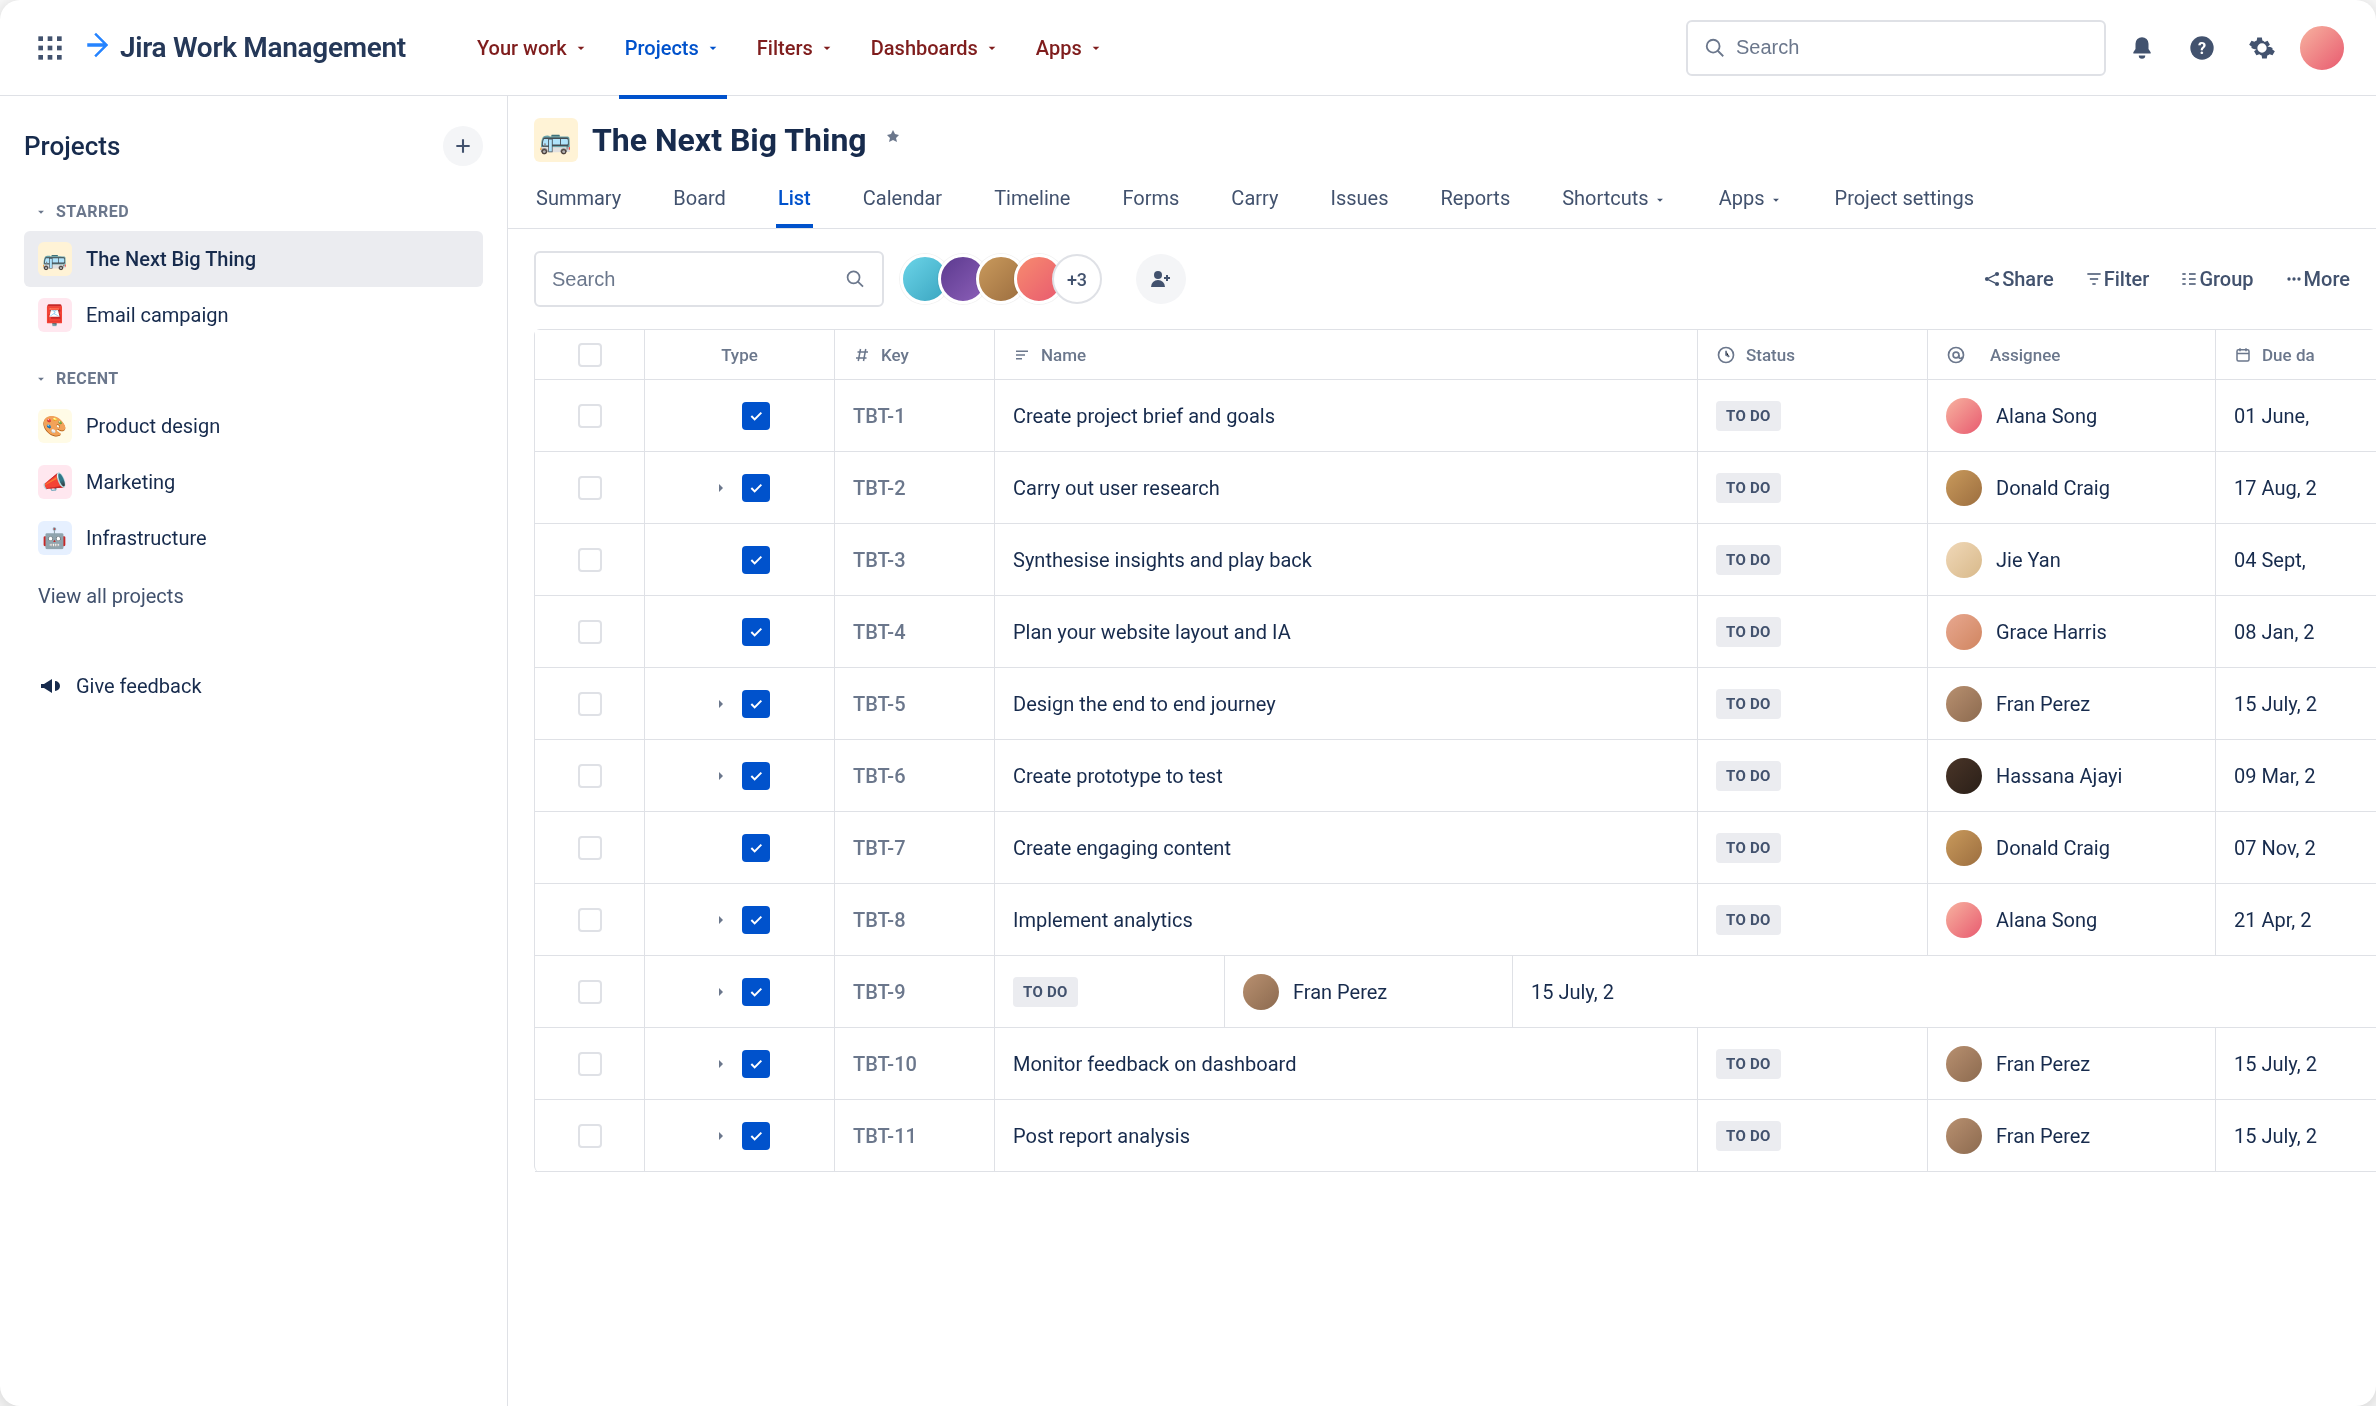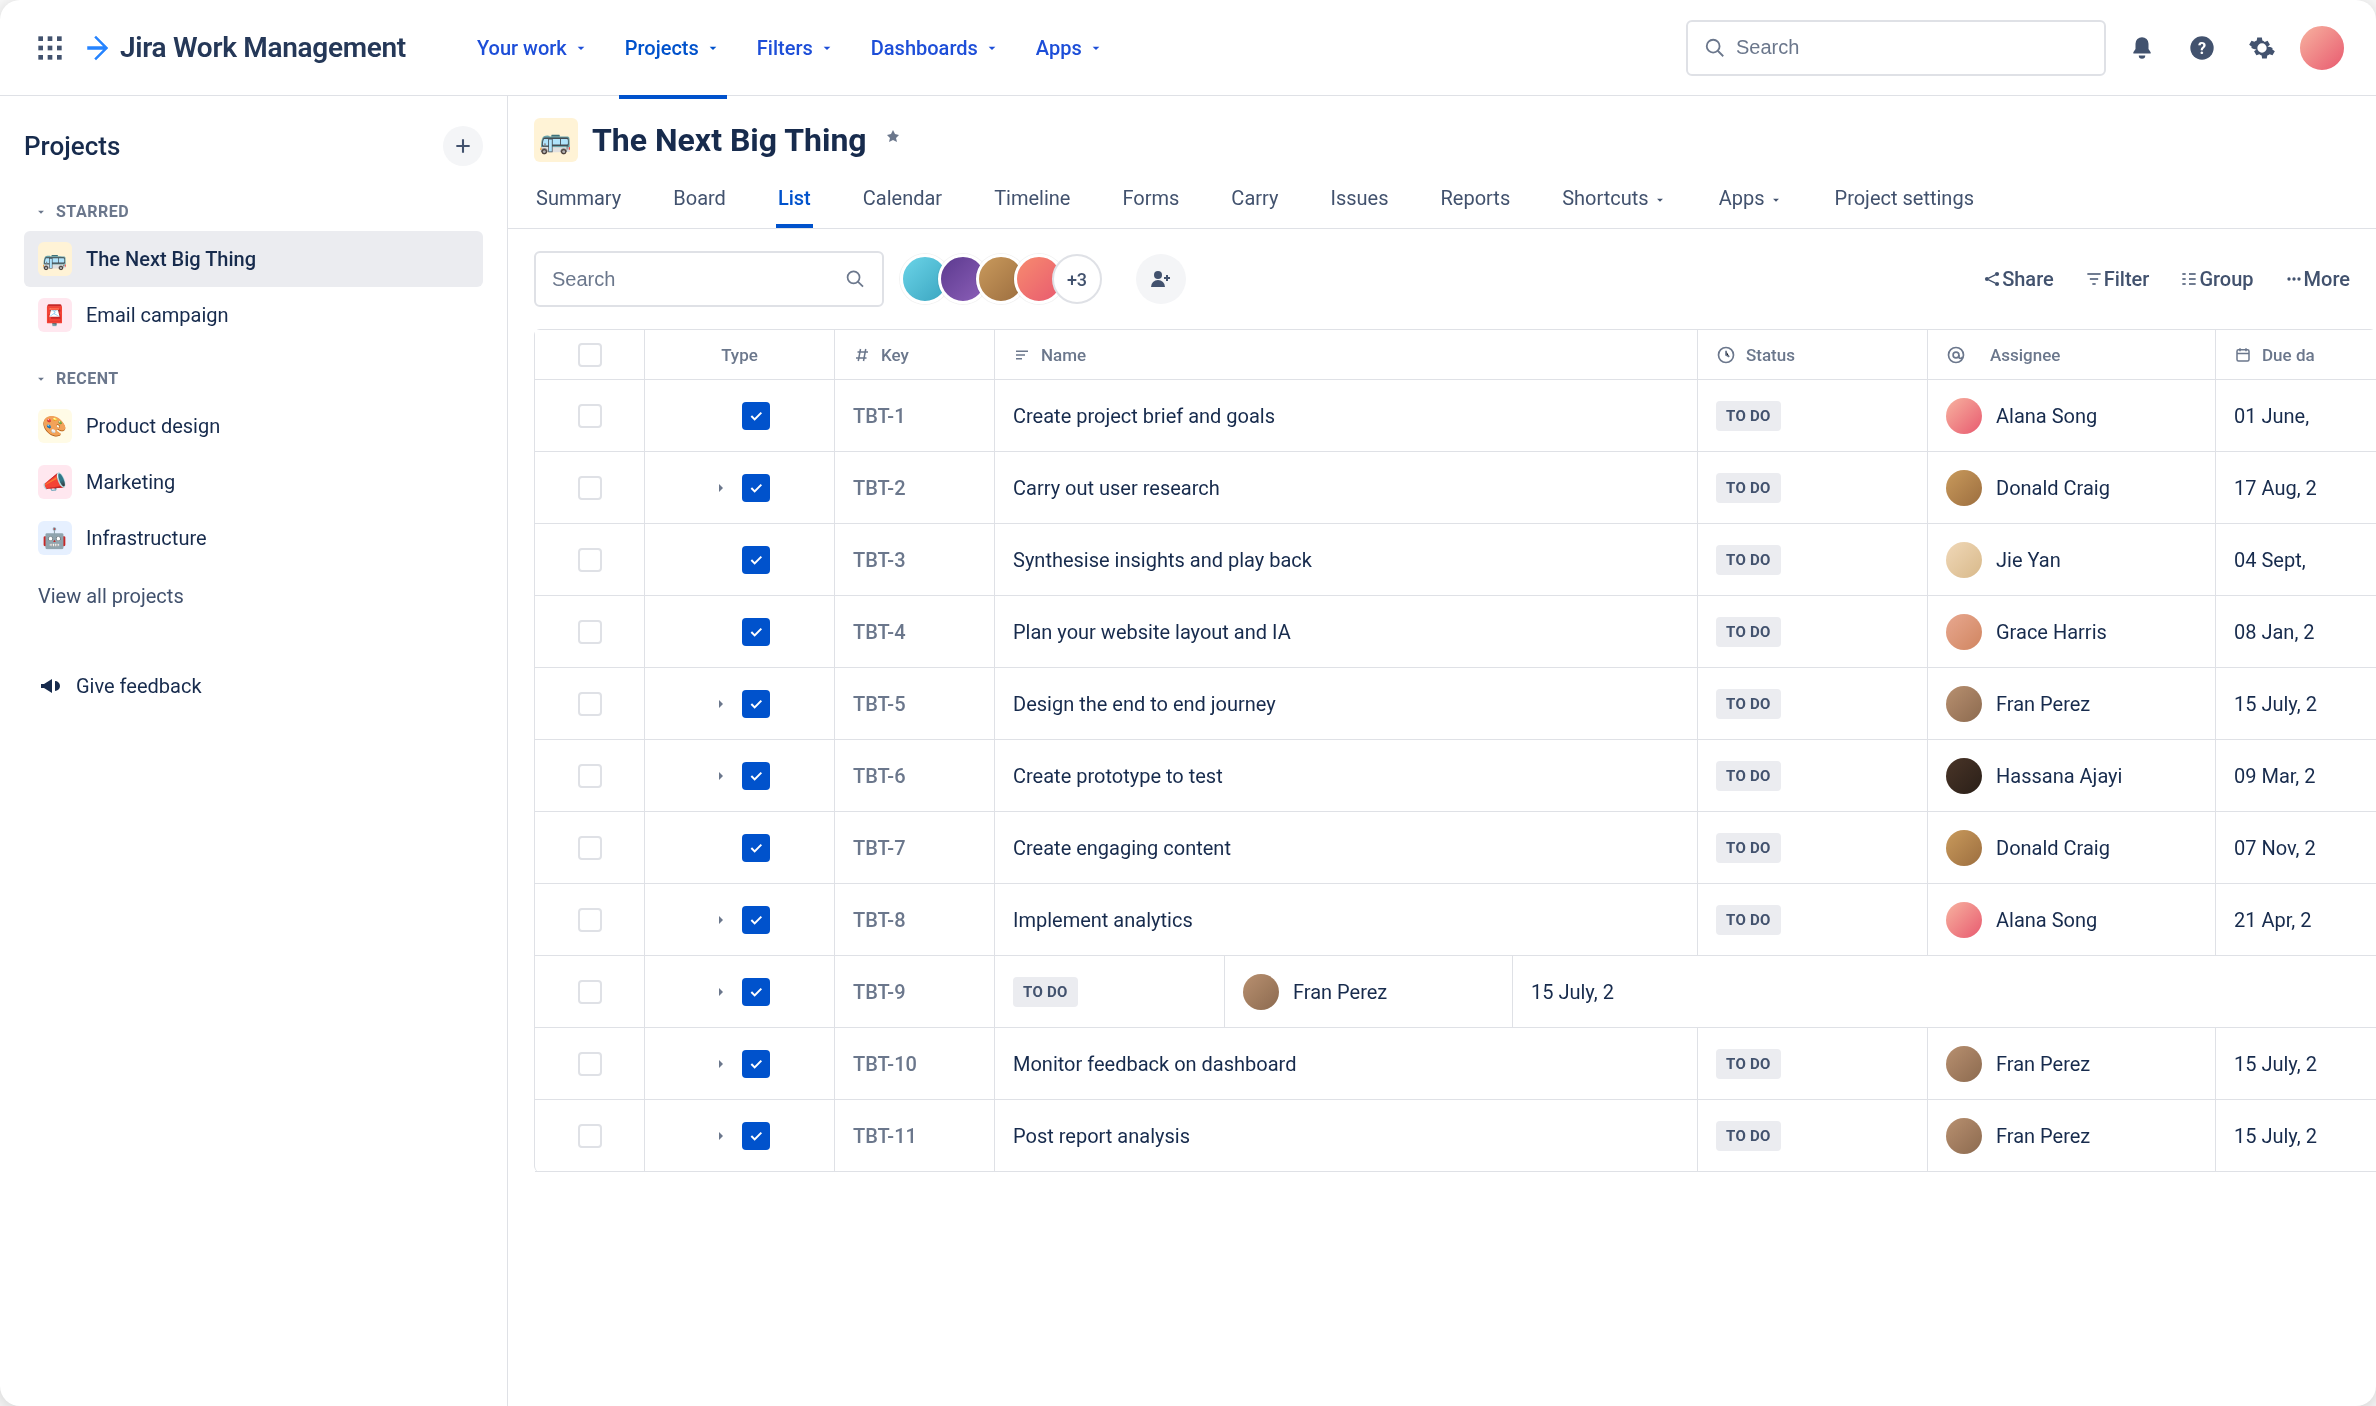--- a/index.html
+++ b/index.html
@@ -31,30 +31,30 @@
   border-bottom: 1px solid #dfe1e6;
   gap: 12px;
 }
 .waffle {
   width: 40px; height: 40px;
   display: flex; align-items: center; justify-content: center;
   color: #42526e;
   cursor: pointer;
 }
 .waffle svg { width: 28px; height: 28px; }
-.logo { display:flex; align-items:center; gap:10px; margin-right: 25px; }
+.logo { display:flex; gap:10px; margin-right: 25px; }
 .logo-mark { width:28px; height:28px; color:#2684ff; }
 .logo-text { font-size: 28px; font-weight: 600; color: #253858; letter-spacing:-0.3px; }
 .nav-items { display:flex; gap: 8px; margin-left: 20px; }
 .nav-item {
   display:flex; align-items:center; gap:6px;
   padding: 10px 14px;
   font-size: 20px;
   font-weight: 500;
-  color:#1d4ed8;
+  color:#7f1d1d;
   border-radius:4px;
   cursor:pointer;
   position:relative;
 }
 .nav-item.active { color:#0052cc; }
 .nav-item.active::after {
   content:''; position:absolute; left:8px; right:8px; bottom:-29px; height:4px; background:#0052cc;
 }
 .chev { width:16px; height:16px; }
 .spacer { flex:1; }

